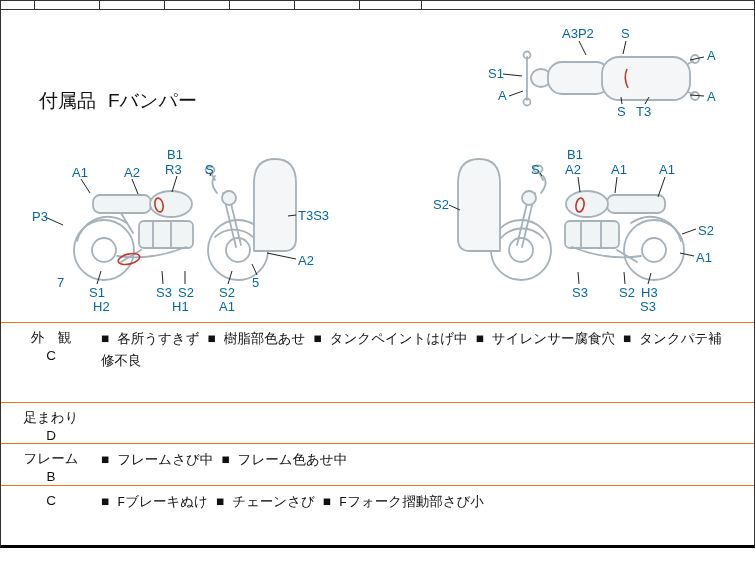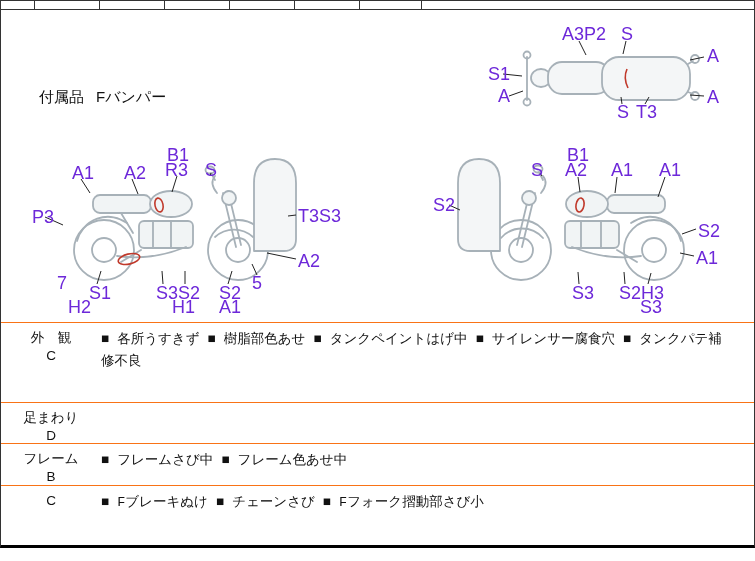--- a/index.html
+++ b/index.html
@@ -10,22 +10,22 @@
   }
   .sheet{
     position:absolute;left:0;top:0;width:753px;height:544px;
     border-left:1px solid #333;border-right:1px solid #333;border-top:1px solid #333;
     border-bottom:3px solid #000;
     background:#fff;
   }
   .top-strip{position:absolute;left:0;top:0;width:100%;height:8px;border-bottom:1px solid #333;}
   .tick{position:absolute;top:0;width:1px;height:8px;background:#333;}
   .diagram-svg{position:absolute;left:0;top:0;}
-  .cl{position:absolute;font-size:18px;line-height:14px;color:#6d28d9;white-space:nowrap;}
-  .acc{position:absolute;left:38px;top:87px;font-size:15px;}
+  .cl{position:absolute;font-size:13px;line-height:14px;color:#0369a1;white-space:nowrap;}
+  .acc{position:absolute;left:38px;top:87px;font-size:19px;}
   .acc .val{margin-left:12px;}
   .insp-table{position:absolute;left:0;top:321px;width:753px;}
   .trow{display:flex;border-top:1px solid #f97316;box-sizing:border-box;}
   .tcat{width:100px;text-align:center;padding-top:6px;font-size:13.5px;line-height:18px;flex:none;}
   .trem{flex:1;padding:6px 30px 0 0;font-size:13.5px;line-height:22px;word-break:break-all;font-family:Liberation Mono, monospace;}
 </style>
 </head>
 <body>
 
 <div class="sheet">
@@ -161,21 +161,21 @@
   <span class="cl" style="left:71px;top:165px">A1</span>
   <span class="cl" style="left:123px;top:165px">A2</span>
   <span class="cl" style="left:166px;top:147px">B1</span>
   <span class="cl" style="left:164px;top:162px">R3</span>
   <span class="cl" style="left:204px;top:162px">S</span>
   <span class="cl" style="left:31px;top:209px">P3</span>
   <span class="cl" style="left:297px;top:208px">T3S3</span>
   <span class="cl" style="left:297px;top:253px">A2</span>
   <span class="cl" style="left:56px;top:275px">7</span>
   <span class="cl" style="left:88px;top:285px">S1</span>
-  <span class="cl" style="left:67px;top:299px">H2</span>
+  <span class="cl" style="left:92px;top:299px">H2</span>
   <span class="cl" style="left:155px;top:285px">S3</span>
   <span class="cl" style="left:177px;top:285px">S2</span>
   <span class="cl" style="left:171px;top:299px">H1</span>
   <span class="cl" style="left:218px;top:285px">S2</span>
   <span class="cl" style="left:218px;top:299px">A1</span>
   <span class="cl" style="left:251px;top:275px">5</span>
 
   <span class="cl" style="left:566px;top:147px">B1</span>
   <span class="cl" style="left:530px;top:162px">S</span>
   <span class="cl" style="left:564px;top:162px">A2</span>

